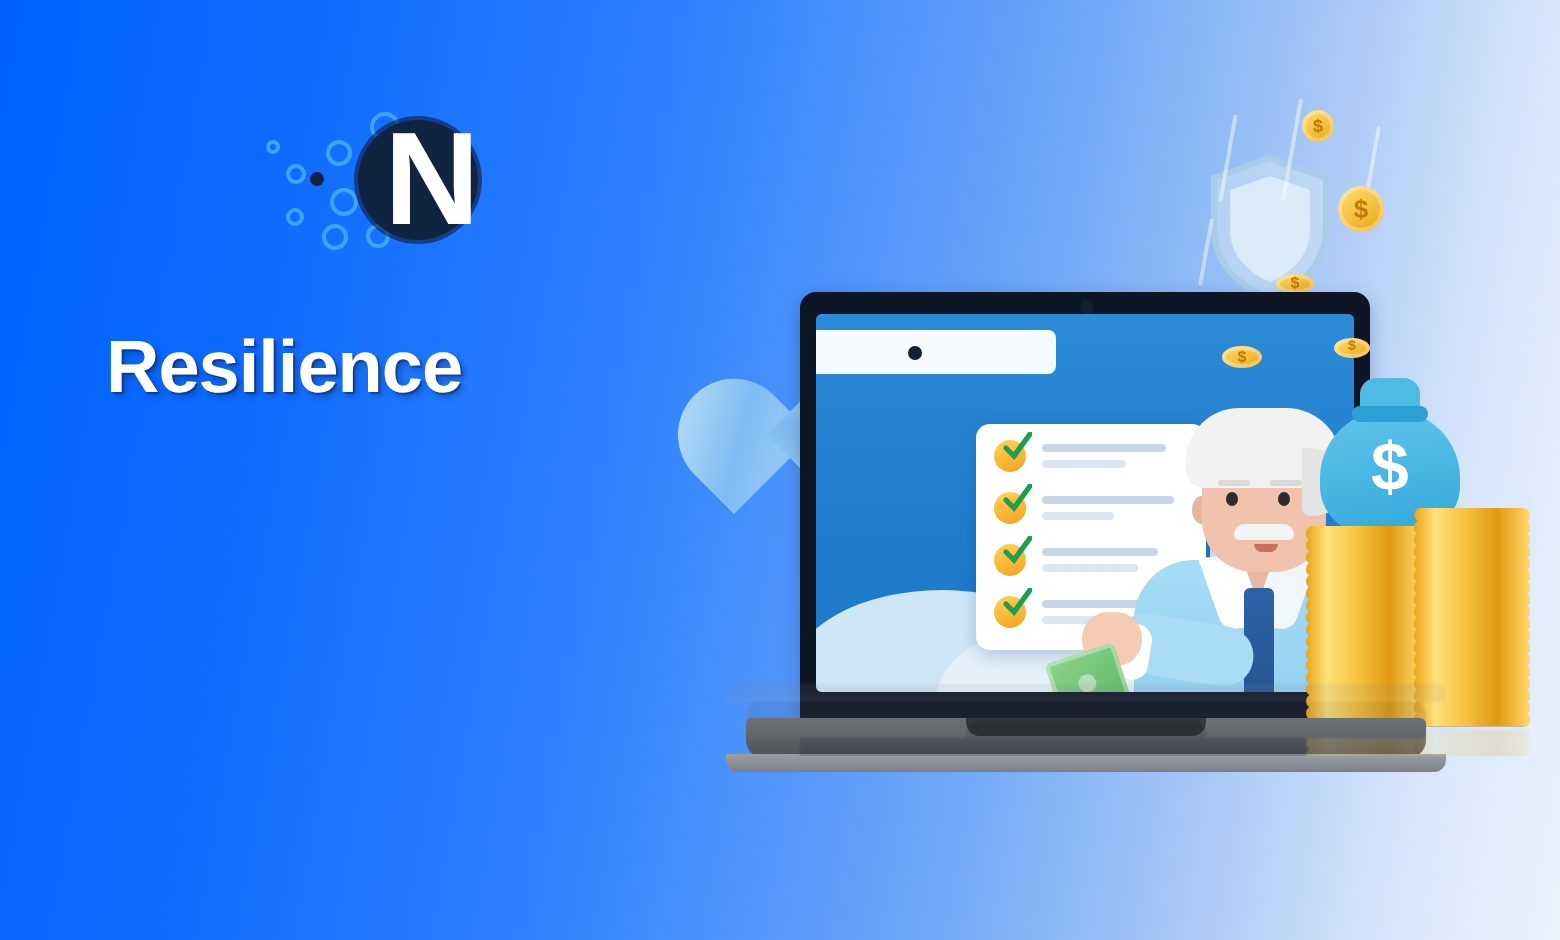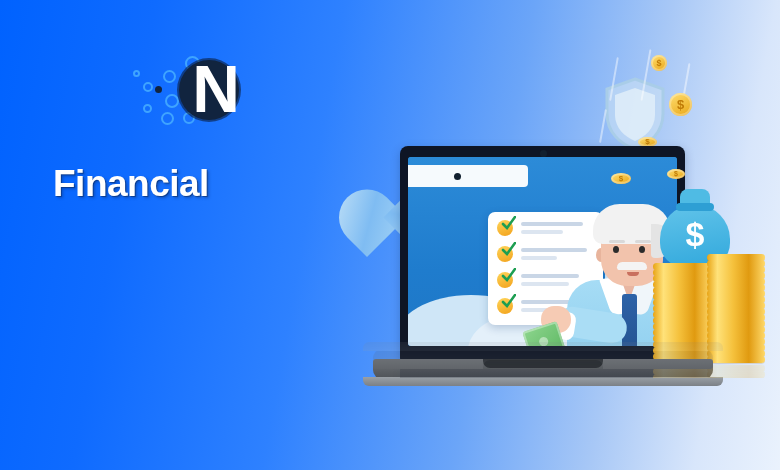--- a/index.html
+++ b/index.html
@@ -226,21 +226,21 @@
     <div class="bub" style="left:10px;top:52px;width:9px;height:9px;"></div>
     <div class="bub" style="left:28px;top:60px;width:13px;height:13px;"></div>
     <div class="bub" style="left:50px;top:60px;width:12px;height:12px;"></div>
     <div class="bub" style="left:0px;top:18px;width:7px;height:7px;"></div>
     <div class="bub f" style="left:22px;top:34px;width:7px;height:7px;"></div>
     <div class="logo-ring"></div>
     <div class="logo-n">N</div>
   </div>
 
   <div class="headline">
-    <div class="line3-wrap"><span class="line3">Financial</span></div>
+    <div class="line3-wrap"><span class="line3">Resilience</span></div>
   </div>
 
   <div class="scene">
 
     <div class="heart" style="left:12px;top:156px;width:56px;height:56px;">
       <i></i>
         <b></b>
     </div>
     <div class="heart" style="left:70px;top:240px;width:26px;height:26px;">
       <i></i>

